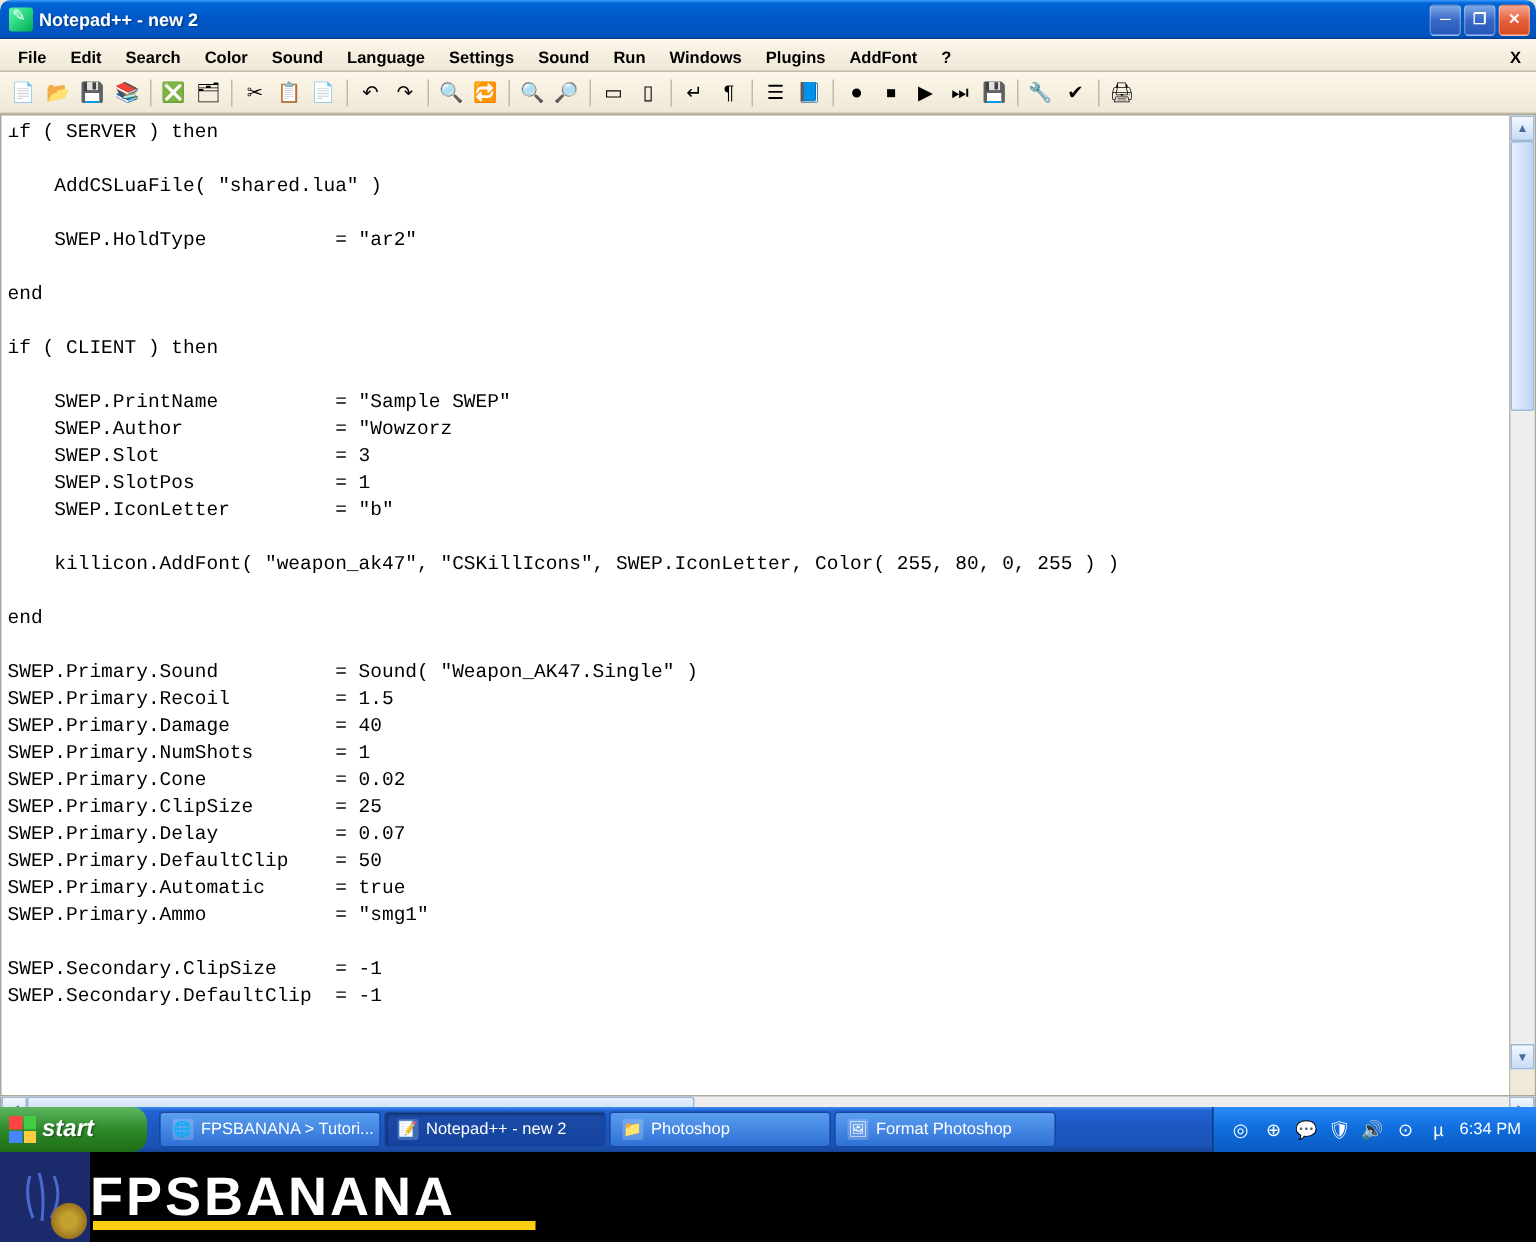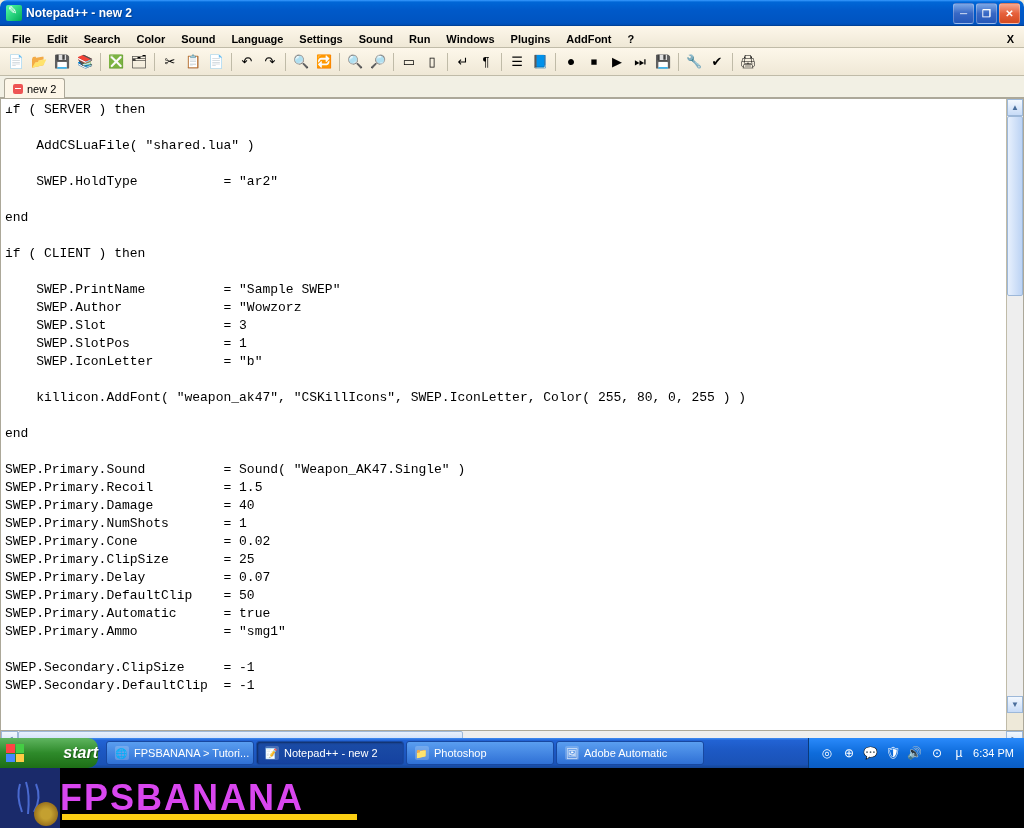--- a/index.html
+++ b/index.html
@@ -42,34 +42,34 @@
   .hscroll { height: 17px; background: #eee; border-top: 1px solid #c0bba8; display:flex; border:1px solid #aca899; border-top:none;}
   .hscroll .arrow { width: 17px; background: linear-gradient(to bottom, #f3f8fe, #c7dbf7); border: 1px solid #9db8d9; display:flex; align-items:center; justify-content:center; font-size:8px; color:#4a6e9c;}
   .hscroll .track { flex:1; position:relative; }
   .hscroll .thumb { position:absolute; left:0; top:0; bottom:0; width:45%; background: linear-gradient(to bottom, #e7f0fd, #bcd3f4); border:1px solid #9db8d9; border-radius:2px;}
   
   .statusbar { height: 20px; background: #ece9d8; border-top: 1px solid #fff; display: flex; align-items: center; font-size: 11px; }
   .statusbar .cell { padding: 0 8px; border-right: 1px solid #c0bba8; height: 100%; display: flex; align-items: center; }
   .statusbar .cell.wide { flex: 1; }
   
   .taskbar { height: 30px; background: linear-gradient(to bottom, #3f8cf3 0%, #2263d4 8%, #1d59c4 40%, #1a52b6 88%, #144593 100%); display: flex; align-items: stretch; }
-  .start { width: 98px; background: linear-gradient(to bottom, #5fb560 0%, #2e8a2a 50%, #1d6e16 100%); border-radius: 0 10px 10px 0; display: flex; align-items: center; padding-left: 6px; gap: 4px; color: #fff; font-weight: bold; font-style: italic; font-size: 16px; text-shadow: 1px 1px 1px rgba(0,0,0,.4); justify-content: space-between; }
+  .start { width: 98px; background: linear-gradient(to bottom, #5fb560 0%, #2e8a2a 50%, #1d6e16 100%); border-radius: 0 10px 10px 0; display: flex; align-items: center; padding-left: 6px; gap: 4px; color: #fff; font-weight: bold; font-style: italic; font-size: 16px; text-shadow: 1px 1px 1px rgba(0,0,0,.4); }
   .start .logo { width: 18px; height: 18px; display: grid; grid-template: 1fr 1fr / 1fr 1fr; gap: 1px; }
   .start .logo span:nth-child(1){background:#f44;} .start .logo span:nth-child(2){background:#4c4;} .start .logo span:nth-child(3){background:#48f;} .start .logo span:nth-child(4){background:#fc4;}
   .tasks { flex: 1; display: flex; align-items: center; gap: 2px; padding: 3px 8px; }
   .task { height: 24px; padding: 0 8px; background: linear-gradient(to bottom, #5a9ef0 0%, #2f70d5 100%); border: 1px solid #1848a0; border-radius: 3px; display: flex; align-items: center; gap: 5px; color: #fff; font-size: 11px; min-width: 148px; max-width: 148px; overflow: hidden; white-space: nowrap; }
   .task.active { background: linear-gradient(to bottom, #1b4ca6 0%, #1542a0 100%); box-shadow: inset 1px 1px 2px rgba(0,0,0,.4); }
   .task .ti { width: 14px; height: 14px; background: #fff3; border-radius: 2px; flex-shrink:0; display:flex; align-items:center; justify-content:center; font-size:10px; }
   .tray { background: linear-gradient(to bottom, #2a8afb 0%, #0e6cdb 50%, #0a5cc3 100%); display: flex; align-items: center; padding: 0 10px; gap: 6px; color: #fff; font-size: 11px; border-left: 1px solid #0a3a7a; }
   .tray .ticon { width: 16px; height: 16px; display:flex; align-items:center; justify-content:center; font-size:12px; }
   
   .banner { position: absolute; left: 0; top: 768px; height: 60px; width: 1024px; background: #000; display: flex; align-items: center; }
   .banner .sq { width: 60px; height: 60px; background: #1a2a6a; display:flex; align-items:center; justify-content:center; position:relative; }
   .banner .sq .wow { position:absolute; right:2px; bottom:2px; width:24px; height:24px; border-radius:50%; background: radial-gradient(circle, #c4a030 30%, #7a5010 100%); }
-  .banner .fpsb { font-family: "Arial Black", sans-serif; font-size: 36px; font-weight: 900; color: #d946ef; letter-spacing: 2px; margin-left: 0; line-height: 1; }
+  .banner .fpsb { font-family: "Arial Black", sans-serif; font-size: 36px; font-weight: 900; color: #ffffff; letter-spacing: 2px; margin-left: 0; line-height: 1; }
   .banner .yline { width: 295px; height: 6px; background: #fccf13; position:absolute; left: 62px; top: 46px;}
 </style>
 </head>
 <body>
 
 <div class="window">
 
   <div class="titlebar">
     <div class="icon"></div>
     <div class="title">Notepad++ - new 2</div>
@@ -134,26 +134,20 @@
       <div class="tbtn">▶</div>
       <div class="tbtn">⏭</div>
       <div class="tbtn">💾</div>
       <div class="tsep"></div>
       <div class="tbtn">🔧</div>
       <div class="tbtn">✔</div>
       <div class="tsep"></div>
       <div class="tbtn">🖨</div>
     </div>
 
-  <div class="tabbar">
-    <div class="tab">
-      <div class="dot"></div>
-      <span>new 2</span>
-    </div>
-  </div>
 
   <div class="editor-wrap">
     <div class="code" id="code">if ( SERVER ) then
 
     AddCSLuaFile( "shared.lua" )
 
     SWEP.HoldType           = "ar2"
 
 end
 
@@ -227,21 +221,21 @@
       <div class="task active">
         <span class="ti">📝</span>
         <span>Notepad++ - new 2</span>
       </div>
       <div class="task">
         <span class="ti">📁</span>
         <span>Photoshop</span>
       </div>
       <div class="task">
         <span class="ti">🖼</span>
-        <span>Adobe Automatic</span>
+        <span>Format Photoshop</span>
       </div>
     </div>
   <div class="tray" id="tray">
     <span class="ticon">◎</span>
       <span class="ticon">⊕</span>
       <span class="ticon">💬</span>
       <span class="ticon">🛡</span>
       <span class="ticon">🔊</span>
       <span class="ticon">⊙</span>
       <span class="ticon">µ</span>

